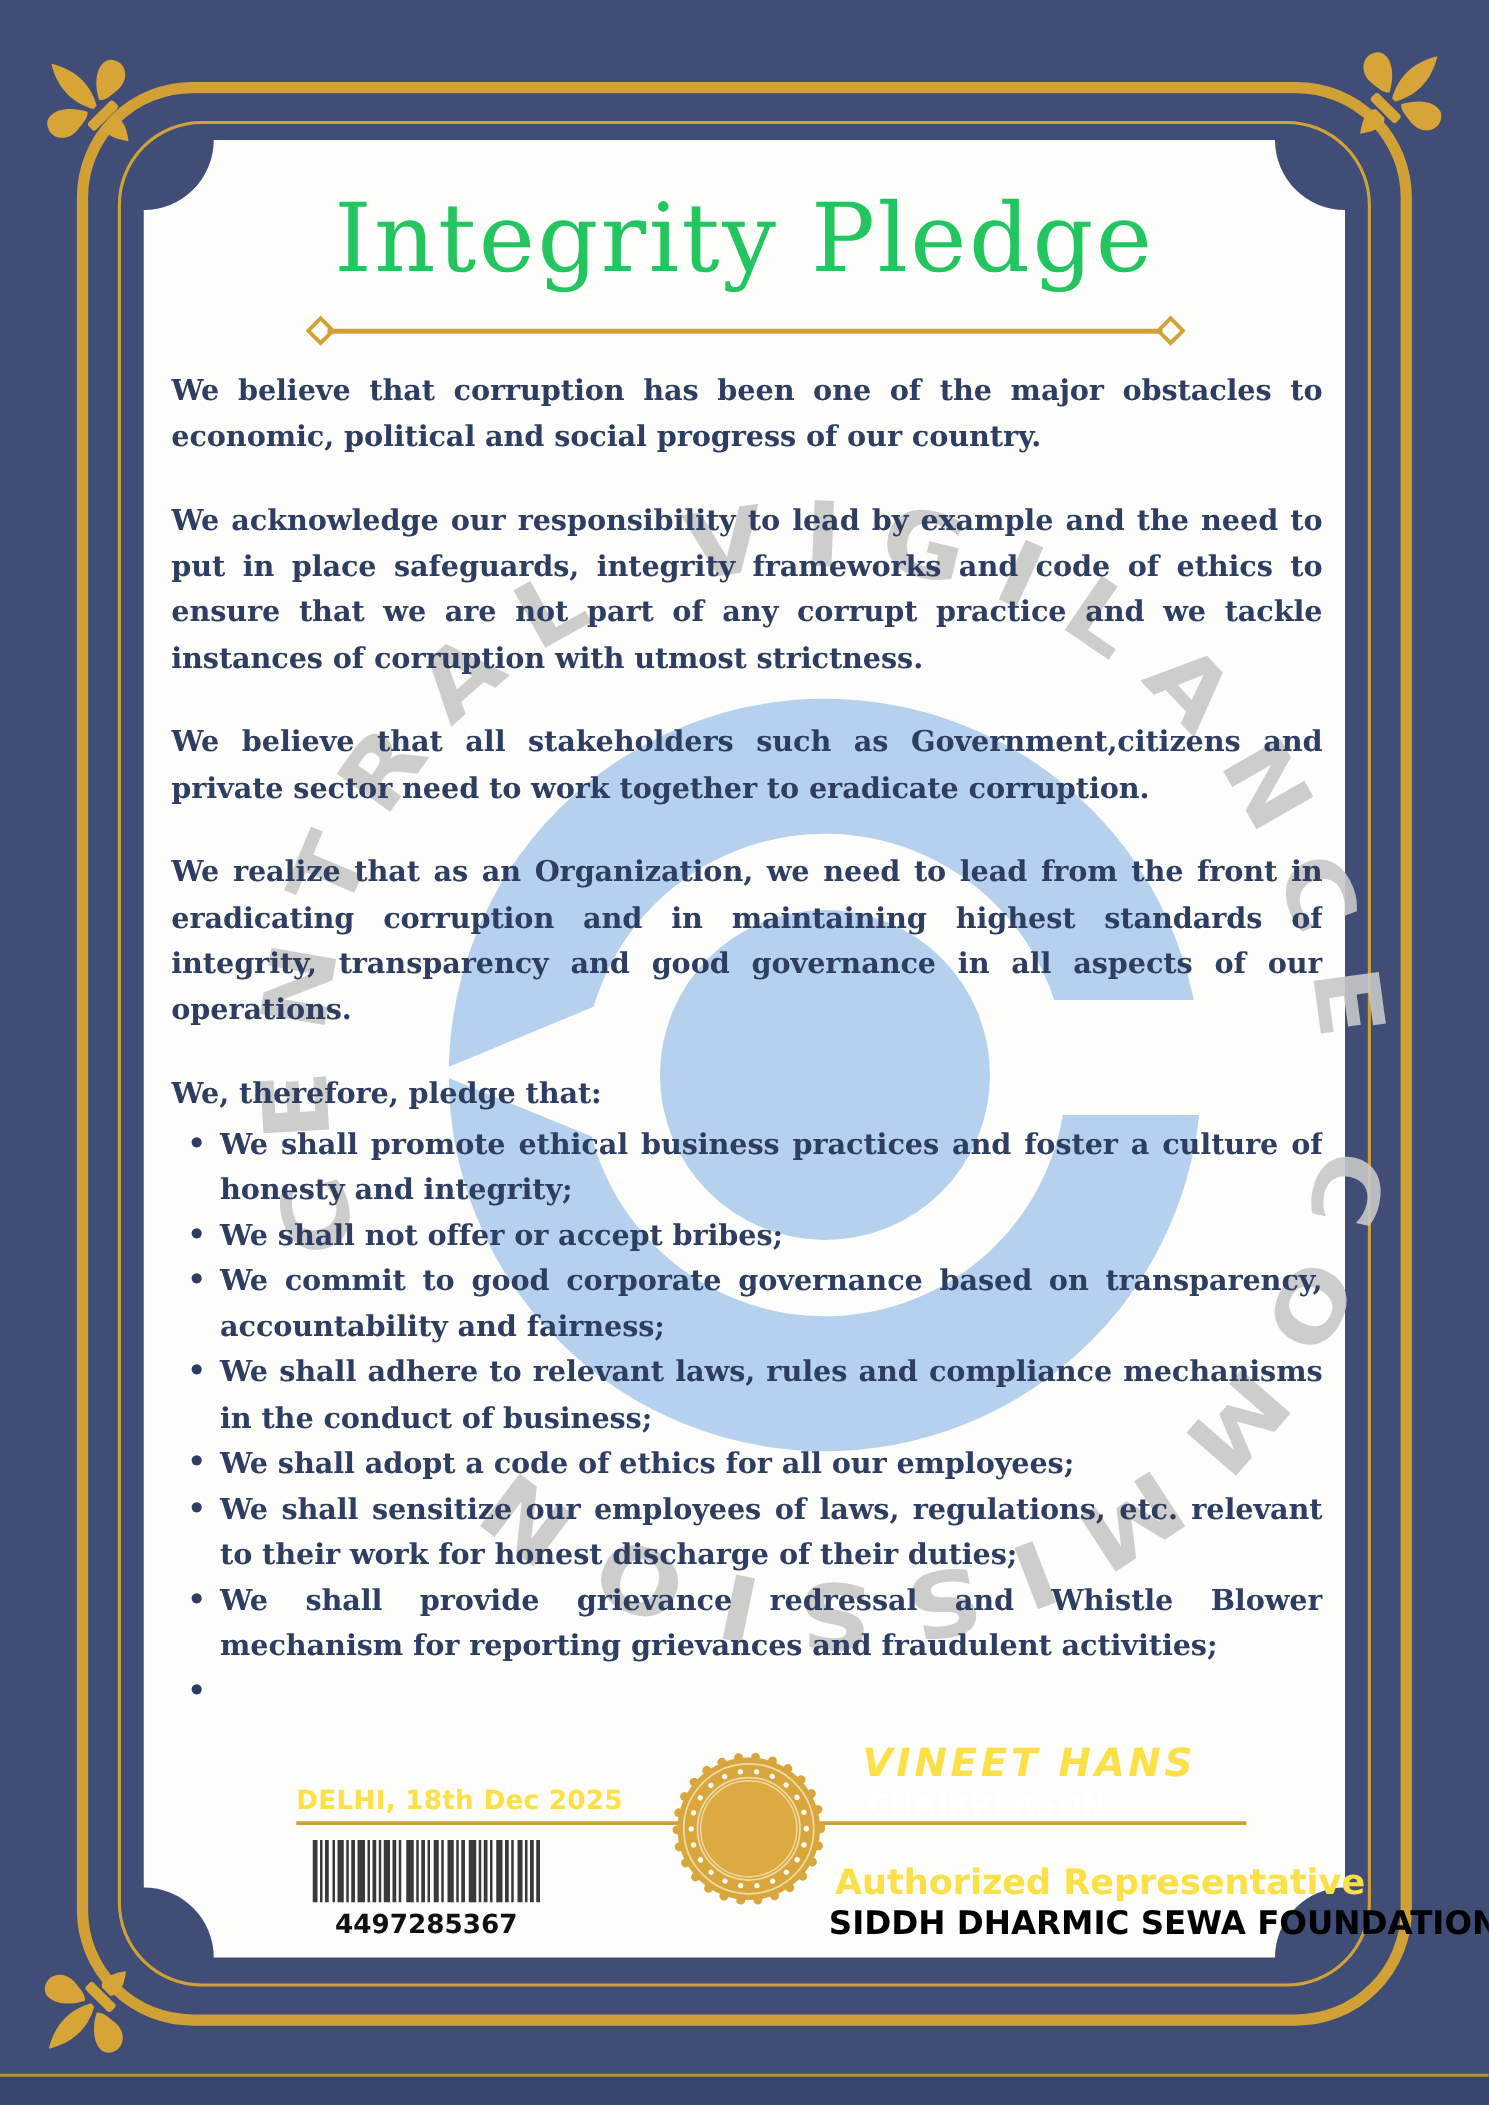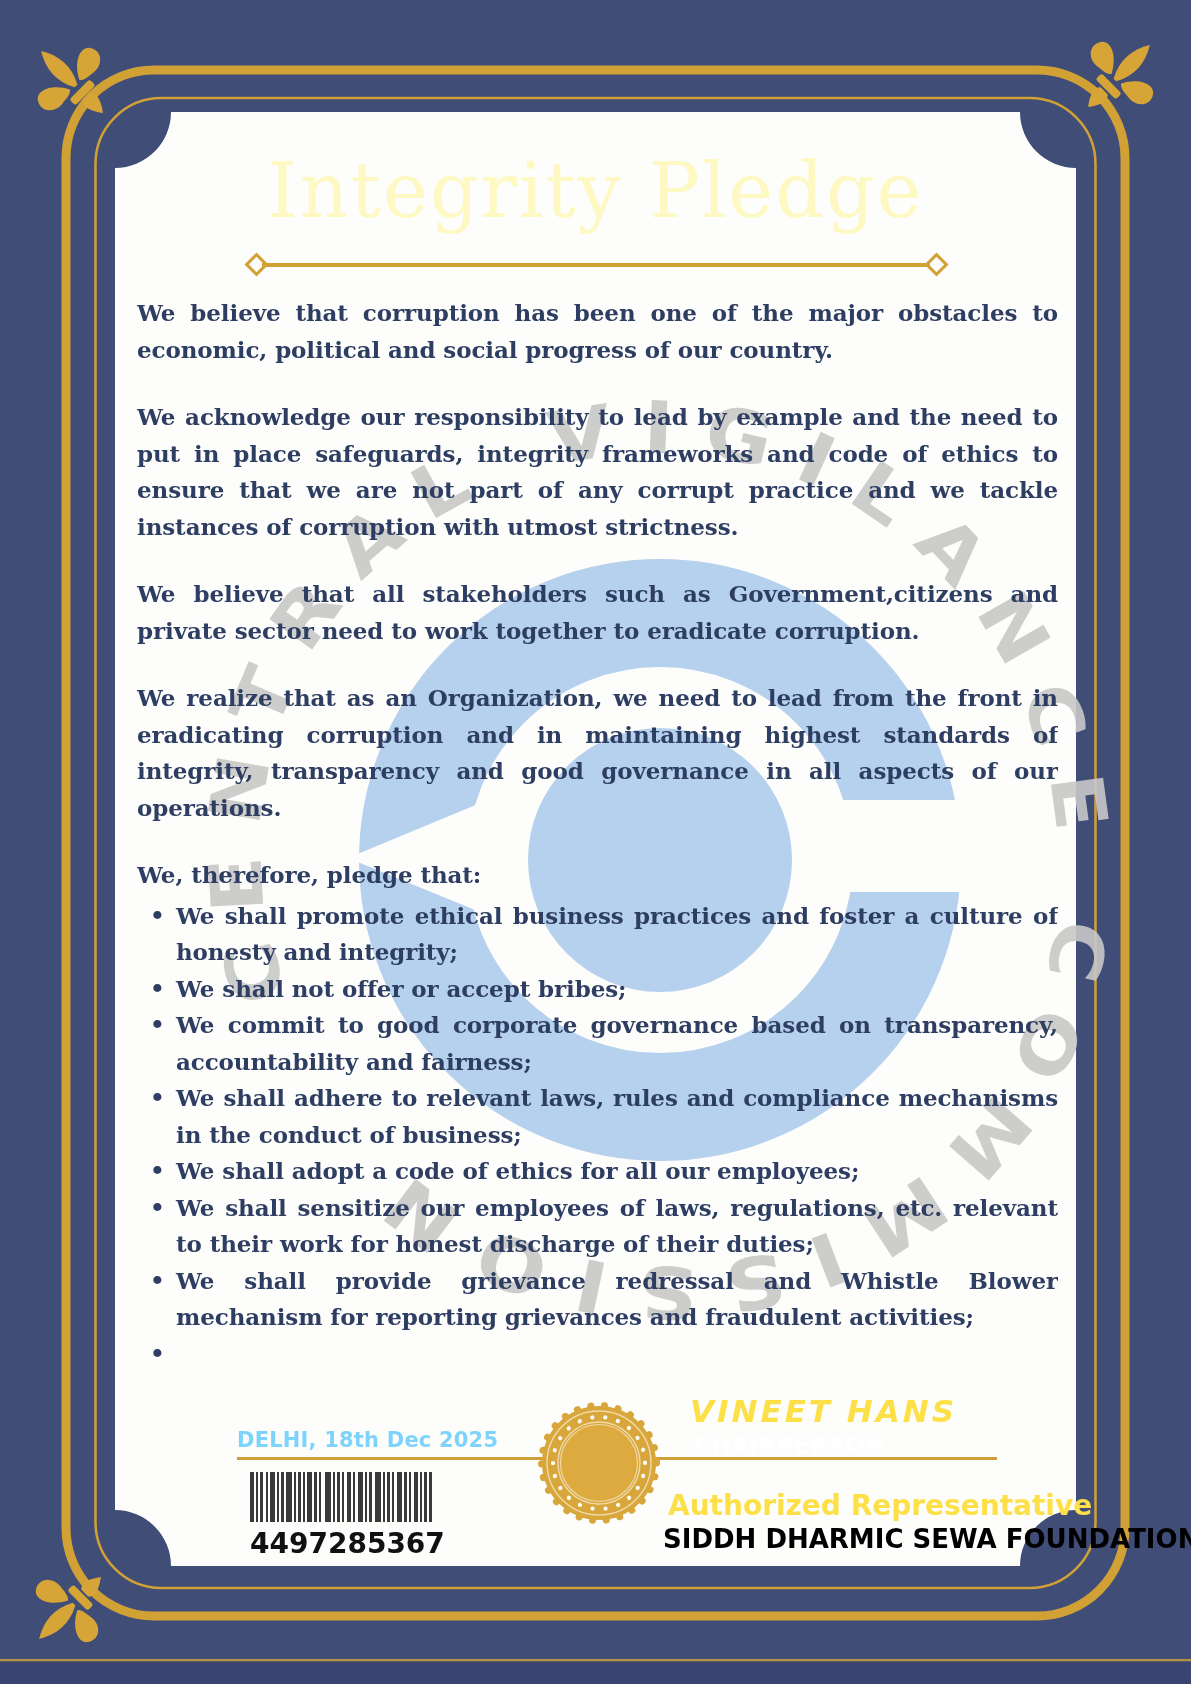--- a/index.html
+++ b/index.html
@@ -4,21 +4,21 @@
 <style>
   html,body{margin:0;padding:0;}
   body{width:1191px;height:1684px;overflow:hidden;background:#3f4d77;font-family:"DejaVu Serif",serif;}
   .page{position:relative;width:1191px;height:1684px;}
   .layer{position:absolute;left:0;top:0;width:1191px;height:1684px;}
 
   
   .title{
     position:absolute;left:115px;top:146px;width:961px;
     text-align:center;font-family:"DejaVu Serif",serif;
-    font-size:76px;font-weight:500;color:#fef9c3;letter-spacing:2px;
+    font-size:76px;font-weight:500;color:#22c55e;letter-spacing:2px;
   }
   .divider{
     position:absolute;left:0;top:255px;width:1191px;height:20px;
   }
   .divider .bar{
     position:absolute;left:262px;top:8px;width:668px;height:4px;background:#d2a136;
   }
   .divider .dia{
     position:absolute;top:1px;width:11px;height:11px;border:3.5px solid #d2a136;background:transparent;
     transform:rotate(45deg);
@@ -32,24 +32,24 @@
     font-family:"DejaVu Serif",serif;font-weight:700;color:#2e3e63;
     font-size:23px;line-height:36.5px;text-align:justify;letter-spacing:-0.1px;
   }
   .copy p{margin:3px 0 31px 0;}
   .copy p.intro{margin:0 0 4px 0;}
   .copy ul{list-style:none;margin:0;padding:0;}
   .copy li{position:relative;padding-left:39px;}
   .copy li .dot{position:absolute;left:13px;top:-1px;font-size:23px;}
 
   
-  .f-date{position:absolute;left:237px;top:1428px;font-family:"DejaVu Sans",sans-serif;font-weight:700;font-size:21px;color:#7dd3fc;letter-spacing:0.2px;}
+  .f-date{position:absolute;left:237px;top:1428px;font-family:"DejaVu Sans",sans-serif;font-weight:700;font-size:21px;color:#fde047;letter-spacing:0.2px;}
   .f-line{position:absolute;left:237px;top:1457px;width:760px;height:2.5px;background:#cda137;}
   .f-barcode{position:absolute;left:250px;top:1472px;}
-  .f-barnum{position:absolute;left:250px;top:1527px;width:182px;text-align:center;font-family:"DejaVu Sans",sans-serif;font-weight:700;font-size:28px;color:#111;}
+  .f-barnum{position:absolute;left:250px;top:1527px;width:182px;text-align:center;font-family:"DejaVu Sans",sans-serif;font-weight:700;font-size:21px;color:#111;}
   .f-sig{position:absolute;left:690px;top:1393px;font-family:"DejaVu Sans",sans-serif;font-style:italic;font-weight:600;font-size:31px;color:#fde047;letter-spacing:3px;}
   .f-chair{position:absolute;left:694px;top:1432px;font-family:"DejaVu Sans",sans-serif;font-weight:700;font-size:23px;color:#ffffff;letter-spacing:0.5px;}
   .f-auth{position:absolute;left:668px;top:1489px;font-family:"DejaVu Sans",sans-serif;font-weight:600;font-size:28px;color:#fde047;}
   .f-org{position:absolute;left:663px;top:1524px;font-family:"DejaVu Sans",sans-serif;font-weight:700;font-size:26px;color:#000;white-space:nowrap;}
   .f-seal{position:absolute;left:535px;top:1399px;}
 </style>
 </head>
 <body>
 
 <div class="page">

